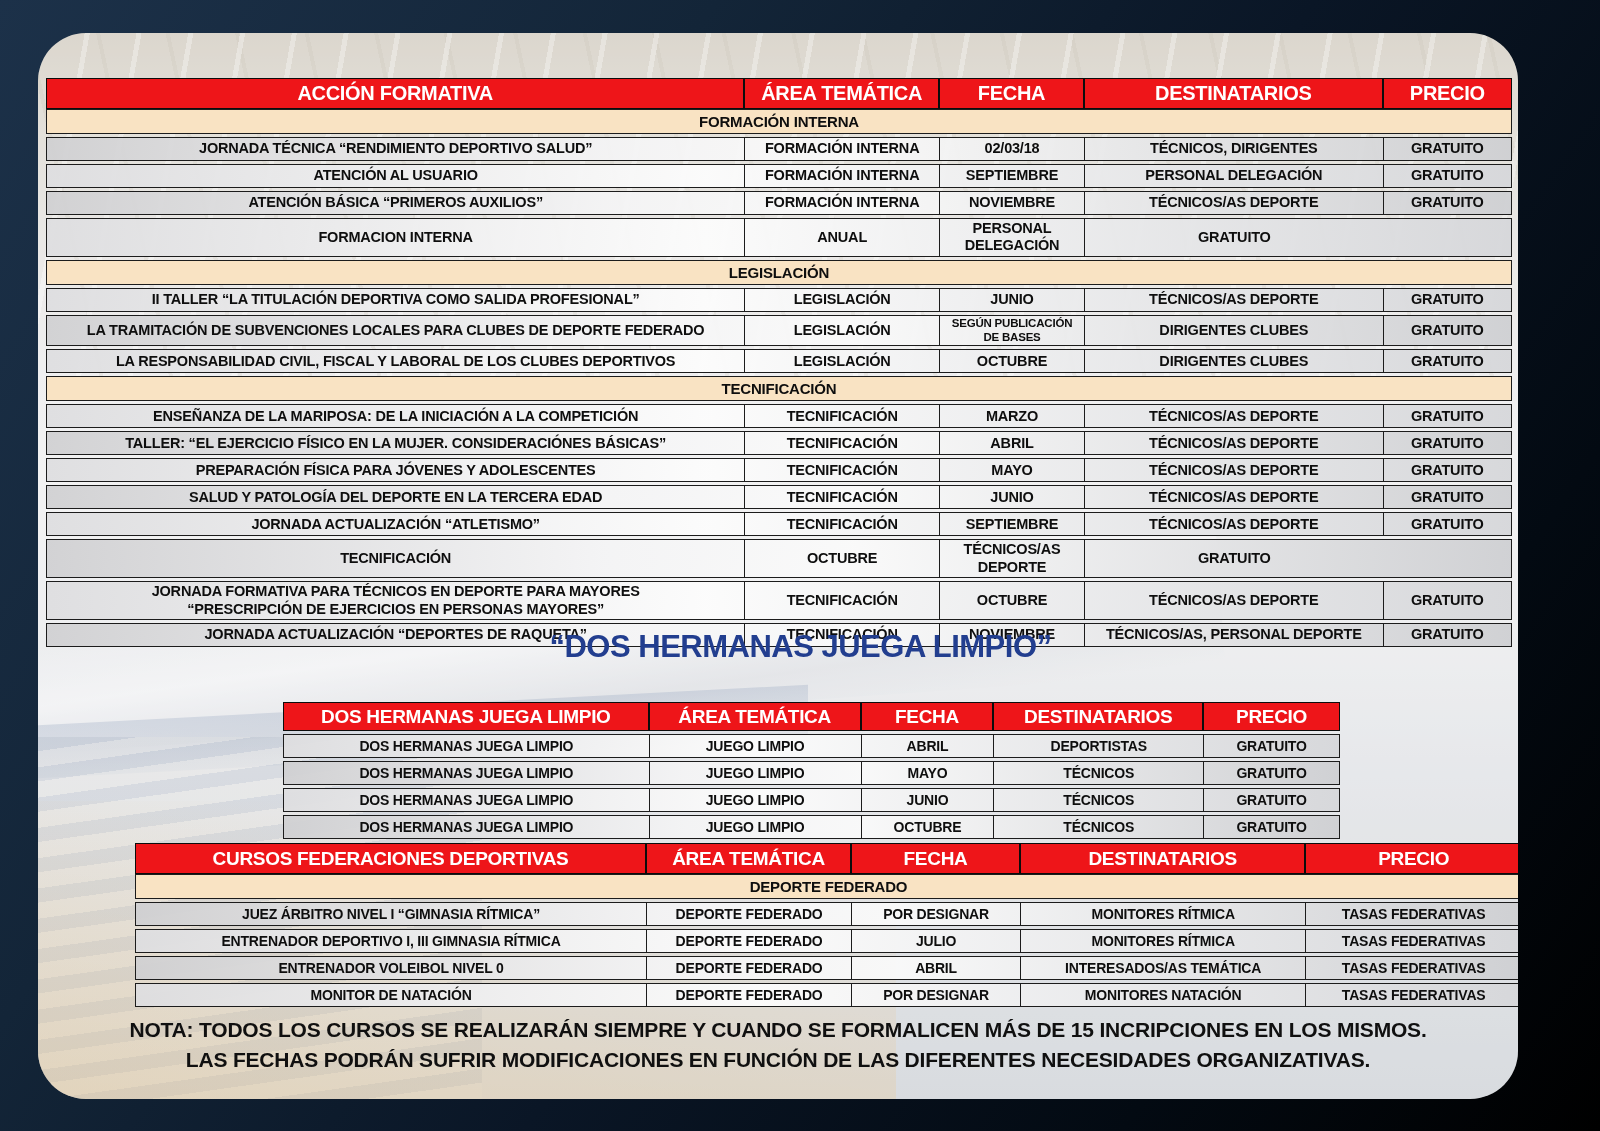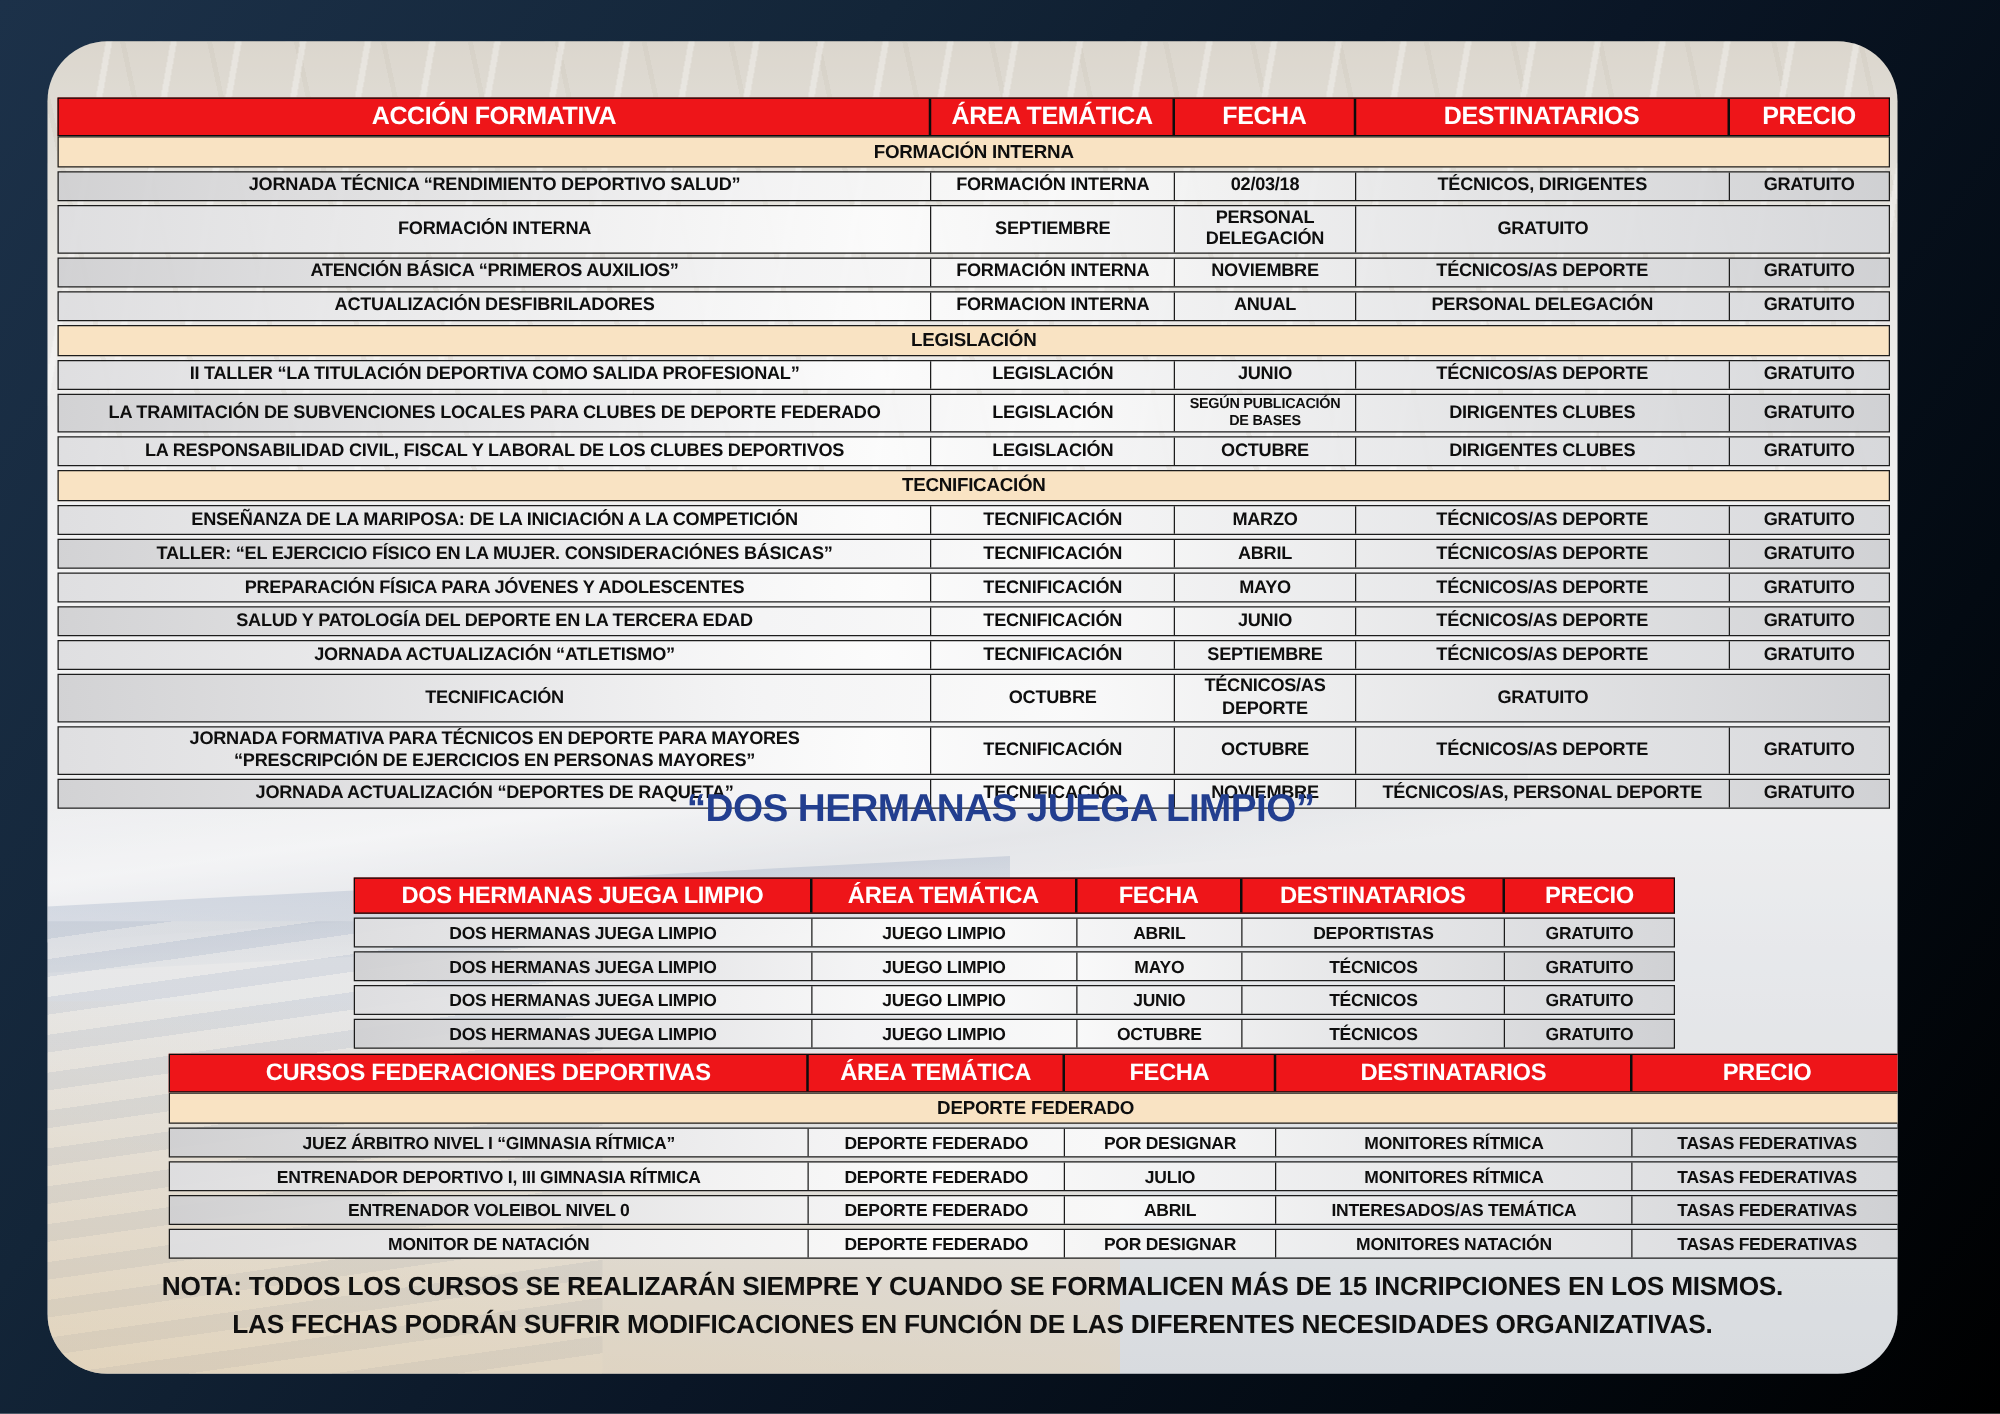--- a/index.html
+++ b/index.html
@@ -115,34 +115,34 @@
         <div class="cell">FORMACIÓN INTERNA</div>
       </div>
       <div class="row data">
         <div class="cell">JORNADA TÉCNICA “RENDIMIENTO DEPORTIVO SALUD”</div>
         <div class="cell">FORMACIÓN INTERNA</div>
         <div class="cell">02/03/18</div>
         <div class="cell">TÉCNICOS, DIRIGENTES</div>
         <div class="cell">GRATUITO</div>
       </div>
       <div class="row data">
+        <div class="cell">ATENCIÓN AL USUARIO</div>
         <div class="cell">FORMACIÓN INTERNA</div>
         <div class="cell">SEPTIEMBRE</div>
         <div class="cell">PERSONAL DELEGACIÓN</div>
         <div class="cell">GRATUITO</div>
       </div>
       <div class="row data">
         <div class="cell">ATENCIÓN BÁSICA “PRIMEROS AUXILIOS”</div>
         <div class="cell">FORMACIÓN INTERNA</div>
         <div class="cell">NOVIEMBRE</div>
         <div class="cell">TÉCNICOS/AS  DEPORTE</div>
         <div class="cell">GRATUITO</div>
       </div>
       <div class="row data">
-        <div class="cell">ACTUALIZACIÓN DESFIBRILADORES</div>
         <div class="cell">FORMACION INTERNA</div>
         <div class="cell">ANUAL</div>
         <div class="cell">PERSONAL DELEGACIÓN</div>
         <div class="cell">GRATUITO</div>
       </div>
       <div class="row section">
         <div class="cell">LEGISLACIÓN</div>
       </div>
       <div class="row data">
         <div class="cell">II TALLER “LA TITULACIÓN DEPORTIVA COMO SALIDA PROFESIONAL”</div>

